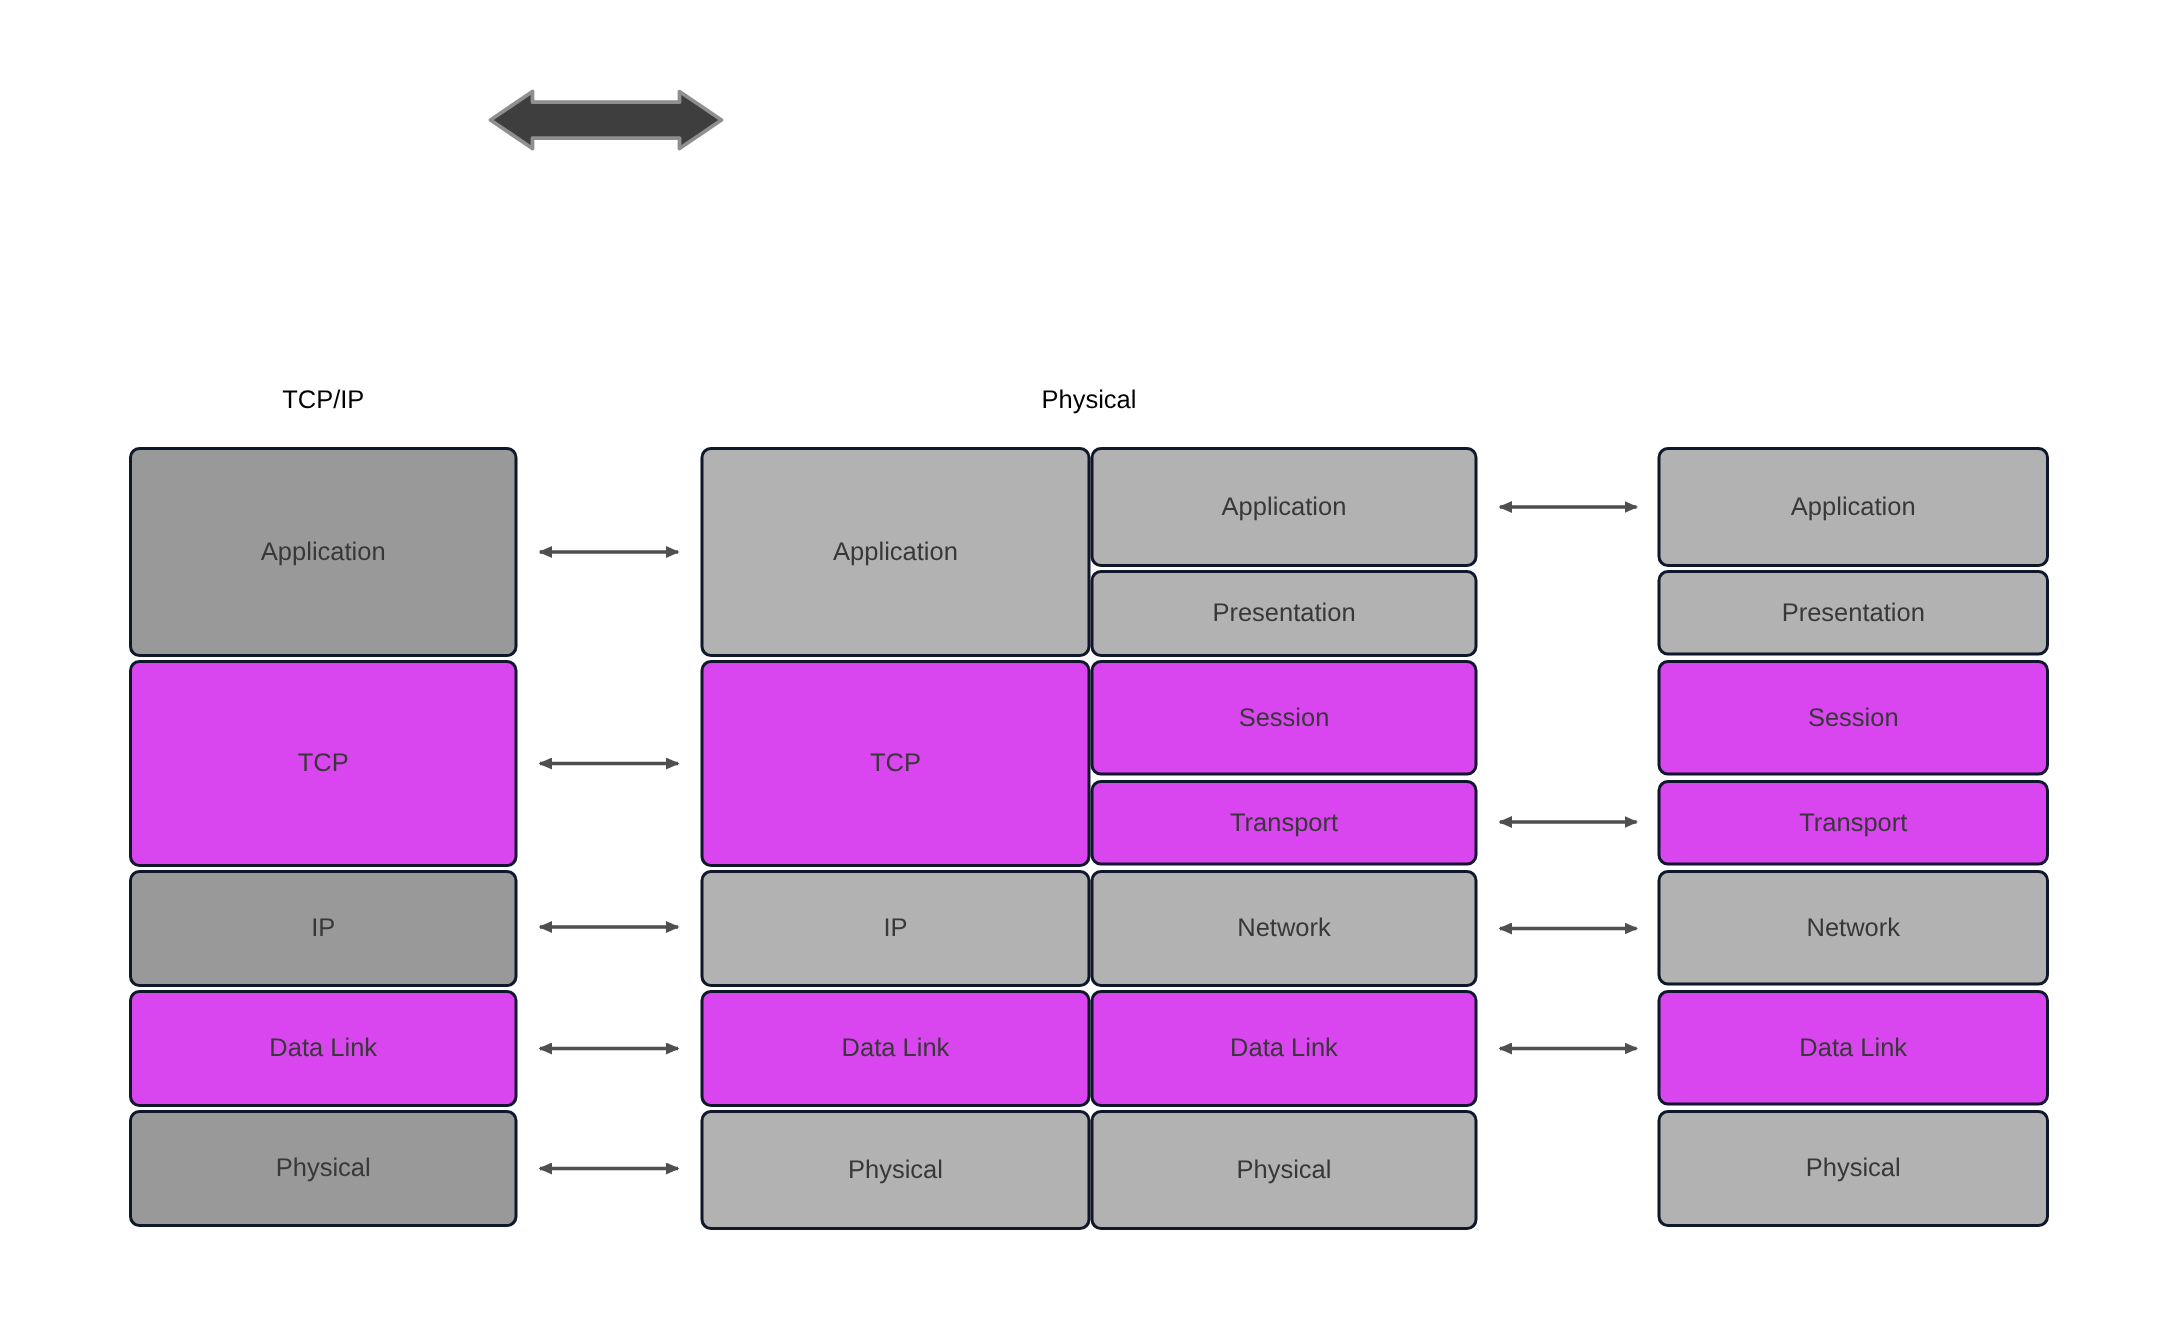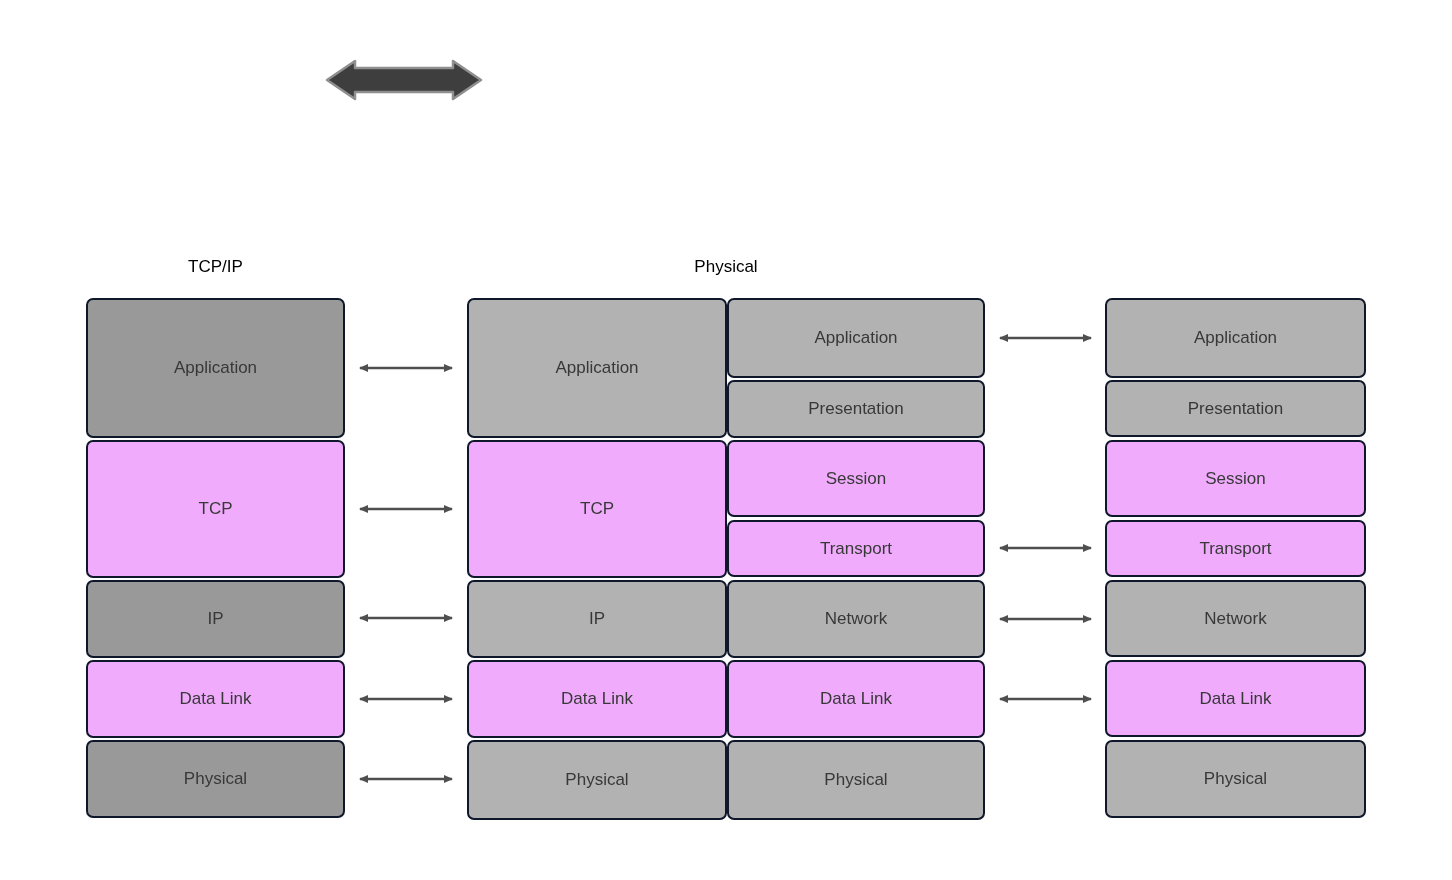--- a/index.html
+++ b/index.html
@@ -30,21 +30,21 @@
     border-radius: 7px;
     display: flex;
     align-items: center;
     justify-content: center;
     font-size: 17px;
     color: #383838;
     text-align: center;
   }
   .fill-dark  { background: #999999; }
   .fill-light { background: #b2b2b2; }
-  .fill-white { background: #f0abfc; text-align: center; }
+  .fill-white { background: #d946ef; text-align: center; }
   .arrow-layer {
     position: absolute;
     left: 0; top: 0;
     width: 1452px;
     height: 880px;
     pointer-events: none;
   }
 </style>
 </head>
 <body>

